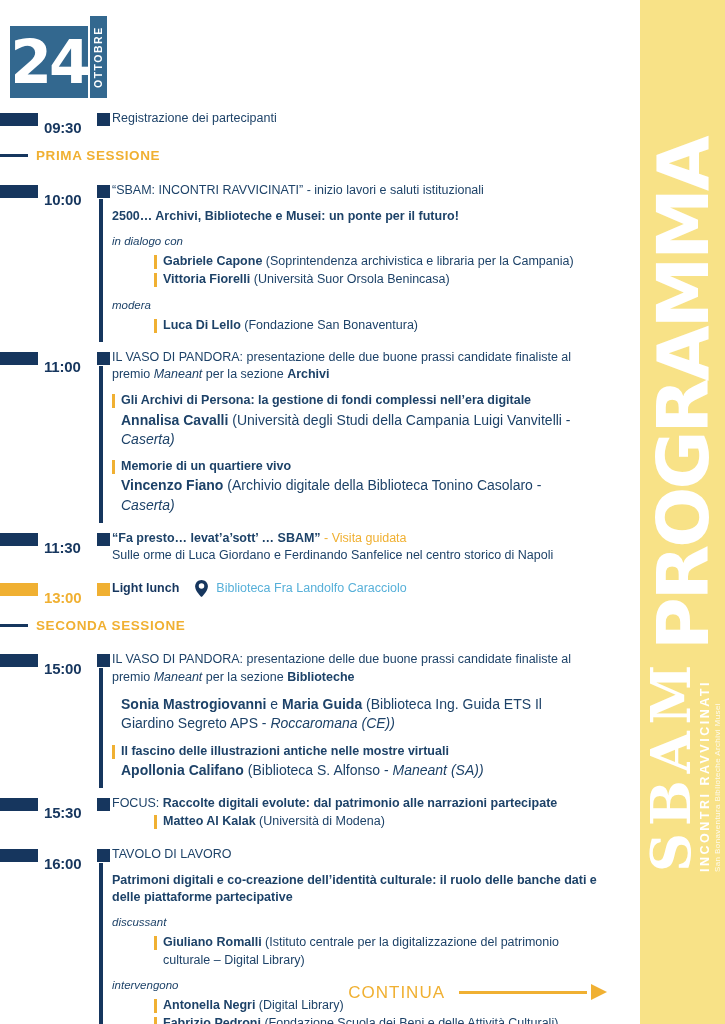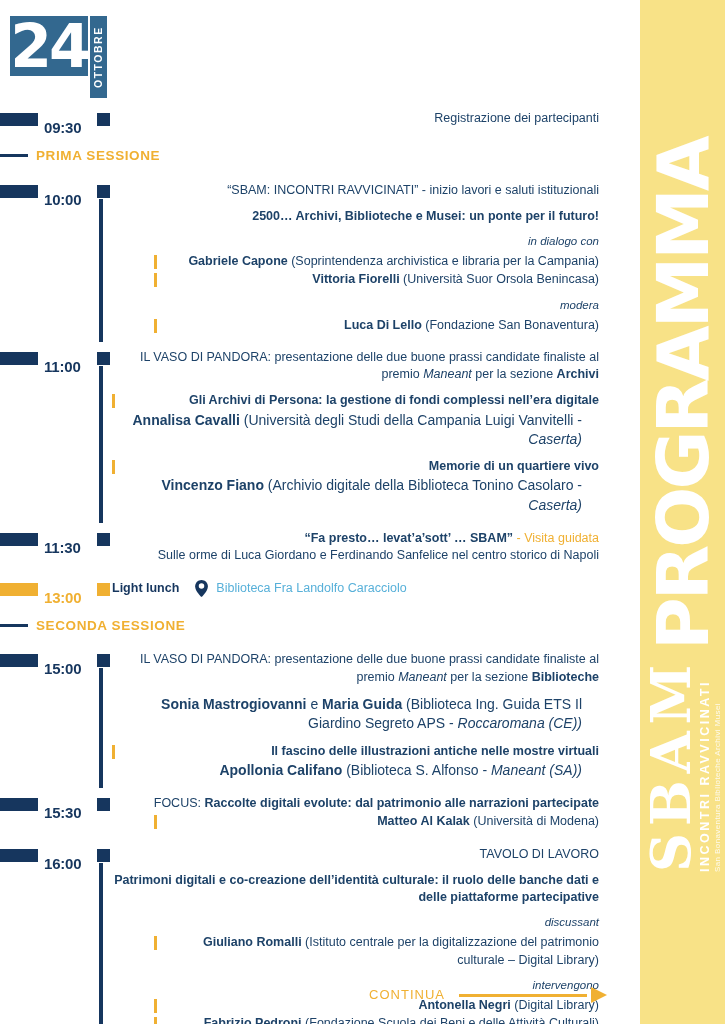--- a/index.html
+++ b/index.html
@@ -10,40 +10,40 @@
   html,body{margin:0;padding:0;}
   body{
     width:725px;height:1024px;position:relative;overflow:hidden;background:#ffffff;
     font-family:"Liberation Sans","DejaVu Sans",sans-serif;color:var(--text);
     font-size:12.5px;line-height:1.38;
   }
   .content{position:absolute;left:0;top:0;width:640px;}
   
   .datewrap{display:flex;align-items:flex-start;margin:16px 0 10px 10px;height:84px;}
   .day{
-    width:78px;height:60px;margin-top:0;background:var(--blue);color:#fff;
+    width:78px;height:72px;margin-top:10px;background:var(--blue);color:#fff;
     font-size:60px;font-weight:bold;letter-spacing:-3px;
     display:flex;align-items:center;justify-content:center;
     font-family:"DejaVu Sans",sans-serif;
   }
   .month{width:17px;height:82px;background:var(--blue);margin-left:2px;position:relative;}
   .monthtxt{
     position:absolute;inset:0;display:flex;align-items:center;justify-content:center;
     writing-mode:vertical-rl;transform:rotate(180deg);
     color:#fff;font-size:10.5px;font-weight:bold;letter-spacing:1.5px;
   }
   
   .row{position:relative;padding-left:112px;margin-bottom:15px;min-height:16px;}
   .row .bar{position:absolute;left:0;top:3px;width:38px;height:13px;background:var(--navy);}
   .row .time{position:absolute;left:44px;top:8px;font-weight:bold;font-size:15px;color:var(--navy);letter-spacing:-.2px;}
   .row .sq{position:absolute;left:97px;top:3px;width:13px;height:13px;background:var(--navy);}
   .row.gold .bar,.row.gold .sq{background:var(--gold);}
   .row.gold .time{color:var(--gold);}
   .row.hasline::after{content:"";position:absolute;left:99px;top:17px;bottom:-8px;width:4px;background:var(--navy);}
-  .txt{max-width:487px;text-align:right;}
+  .txt{max-width:487px;}
   .b{font-weight:bold;}
   .i{font-style:italic;}
   .bi{font-weight:bold;}
   .mt{margin-top:9px;}
   .goldtx{color:var(--gold);}
   .lbl{font-style:italic;font-size:11.5px;margin:9px 0 3px;}
   .sps{margin-left:42px;}
   .sp{position:relative;padding-left:9px;margin:1px 0;}
   .sp::before{content:"";position:absolute;left:0;top:2px;width:3px;height:14px;background:var(--gold);}
   .item{margin:9px 0 2px;}
@@ -57,21 +57,21 @@
   }
   .session::before{content:"";position:absolute;left:0;top:7px;width:28px;height:3px;background:var(--navy);}
   
   .lunch{display:flex;align-items:center;gap:8px;}
   .lunch .lbltx{font-weight:bold;color:var(--navy);}
   .pin{display:inline-flex;margin-left:8px;}
   .loc{color:var(--light-blue);text-decoration:none;cursor:pointer;}
   
   .continua{
     position:absolute;bottom:20px;right:118px;display:flex;align-items:center;gap:14px;
-    color:var(--gold);font-size:13px;letter-spacing:1px;cursor:pointer;
+    color:var(--gold);font-size:17px;letter-spacing:1px;cursor:pointer;
   }
   .aline{width:128px;height:3px;background:var(--gold);}
   .ahead{width:0;height:0;border-left:16px solid var(--gold);border-top:8px solid transparent;border-bottom:8px solid transparent;margin-left:-10px;}
   
   .band{position:absolute;top:0;right:0;width:85px;height:1024px;background:var(--band-yellow);}
   .rot{position:absolute;transform-origin:0 0;transform:rotate(-90deg);white-space:nowrap;color:#fff;}
   .programma{left:1px;top:650px;font-family:"DejaVu Sans",sans-serif;font-weight:bold;font-size:72px;letter-spacing:-3px;line-height:84px;}
   .sbamlogo{left:2px;top:872px;font-family:"DejaVu Serif","Liberation Serif",serif;font-weight:bold;font-size:54px;line-height:58px;letter-spacing:7px;}
   .subtitle{left:58px;top:872px;font-weight:bold;font-size:12.5px;letter-spacing:2.5px;line-height:15px;}
   .tagline{left:73px;top:872px;font-size:8px;letter-spacing:.4px;opacity:.85;line-height:10px;}

